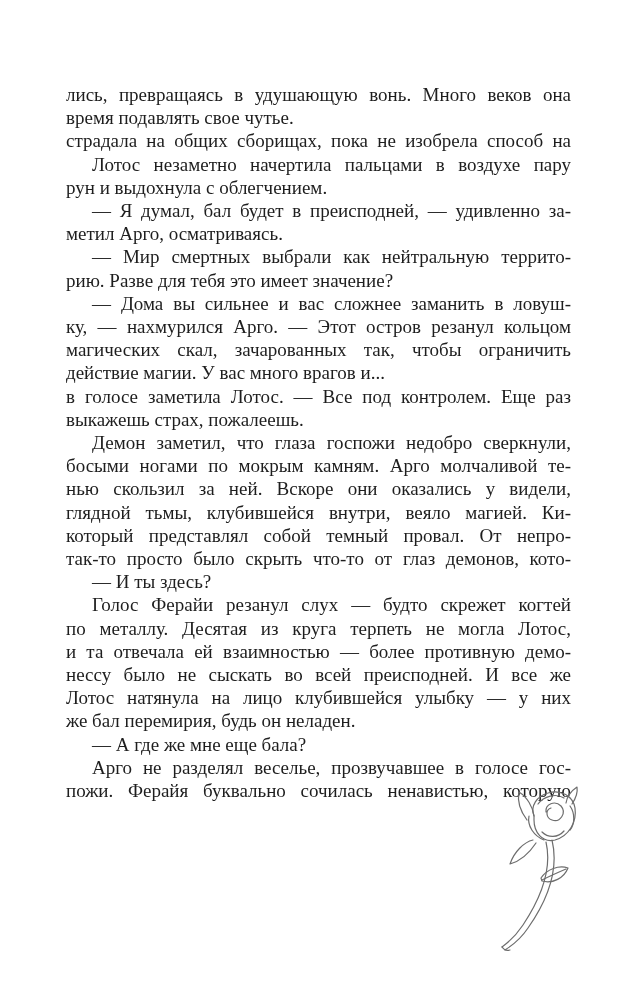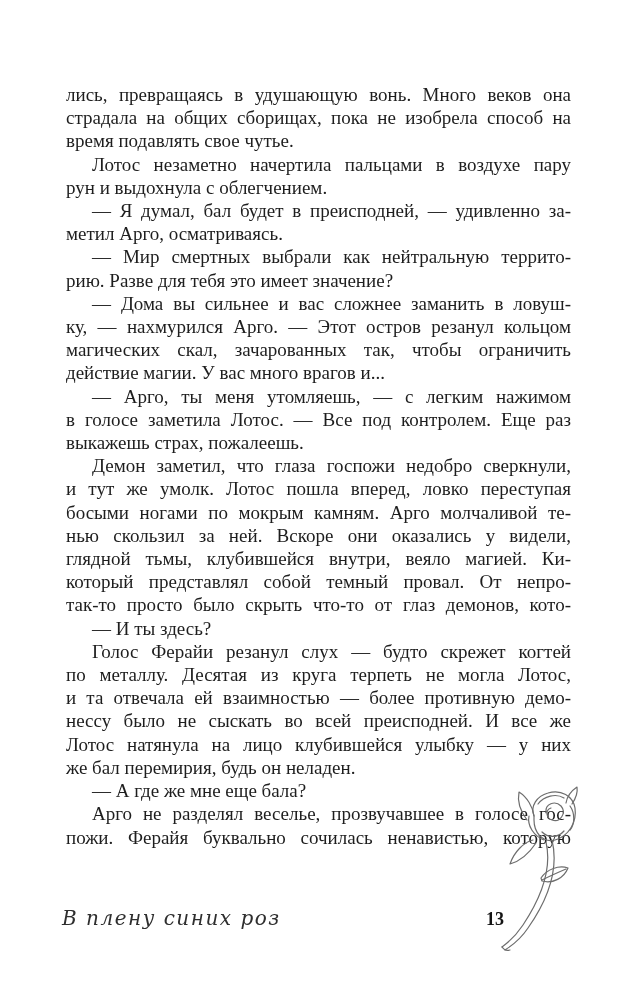--- a/index.html
+++ b/index.html
@@ -67,37 +67,35 @@
     height: 180px;
   }
 </style>
 </head>
 <body>
 
 <div class="page">
 
   <div class="text-block">
       <div class="line">лись, превращаясь в удушающую вонь. Много веков она</div>
+      <div class="line last">время подавлять свое чутье.</div>
       <div class="line">страдала на общих сборищах, пока не изобрела способ на</div>
-      <div class="line last">время подавлять свое чутье.</div>
       <div class="line indent">Лотос незаметно начертила пальцами в воздухе пару</div>
       <div class="line last">рун и выдохнула с облегчением.</div>
       <div class="line indent">— Я думал, бал будет в преисподней, — удивленно за-</div>
       <div class="line last">метил Арго, осматриваясь.</div>
       <div class="line indent">— Мир смертных выбрали как нейтральную террито-</div>
       <div class="line last">рию. Разве для тебя это имеет значение?</div>
       <div class="line indent">— Дома вы сильнее и вас сложнее заманить в ловуш-</div>
       <div class="line">ку, — нахмурился Арго. — Этот остров резанул кольцом</div>
       <div class="line">магических скал, зачарованных так, чтобы ограничить</div>
       <div class="line last">действие магии. У вас много врагов и...</div>
-      <div class="line indent">— Арго, ты меня утомляешь, — с легким нажимом</div>
       <div class="line">в голосе заметила Лотос. — Все под контролем. Еще раз</div>
       <div class="line last">выкажешь страх, пожалеешь.</div>
       <div class="line indent">Демон заметил, что глаза госпожи недобро сверкнули,</div>
-      <div class="line">и тут же умолк. Лотос пошла вперед, ловко переступая</div>
       <div class="line">босыми ногами по мокрым камням. Арго молчаливой те-</div>
       <div class="line">нью скользил за ней. Вскоре они оказались у видели,</div>
       <div class="line">глядной тьмы, клубившейся внутри, веяло магией. Ки-</div>
       <div class="line">который представлял собой темный провал. От непро-</div>
       <div class="line">так-то просто было скрыть что-то от глаз демонов, кото-</div>
       <div class="line indent last">— И ты здесь?</div>
       <div class="line indent">Голос Ферайи резанул слух — будто скрежет когтей</div>
       <div class="line">по металлу. Десятая из круга терпеть не могла Лотос,</div>
       <div class="line">и та отвечала ей взаимностью — более противную демо-</div>
       <div class="line">нессу было не сыскать во всей преисподней. И все же</div>
@@ -128,18 +126,14 @@
 
       <path d="M50,60 C56,86 47,113 27,143 C21,152 13,160 6,165"></path>
       <path d="M56,58 C63,87 53,116 32,146 C26,155 17,163 9,168"></path>
       <path d="M6,165 C8,168 11,169 14,168"></path>
 
       <path d="M45,96 C51,87 63,83 72,86 C68,96 57,102 46,99 Z"></path>
       <path d="M46,98 C54,94 63,90 70,87"></path>
     </g>
   </svg>
 
-  <div class="footer">
-    <span class="running-title">В плену синих роз</span>
-    <span class="page-number">13</span>
-  </div>
 
 </div>
 
 </body></html>

